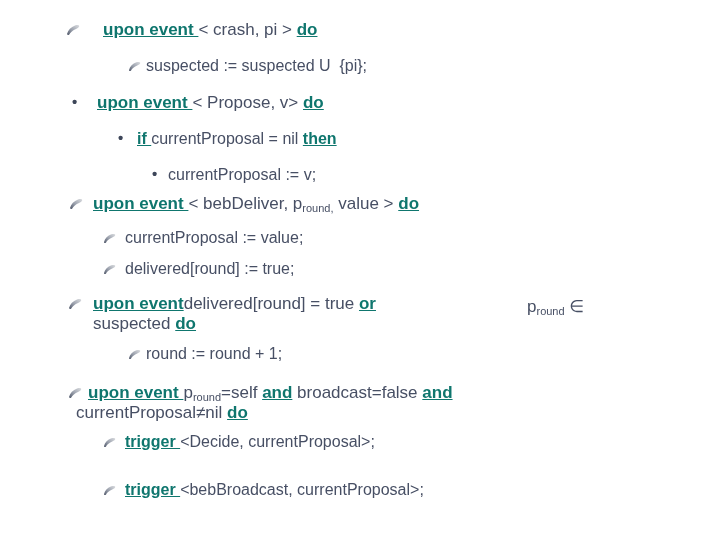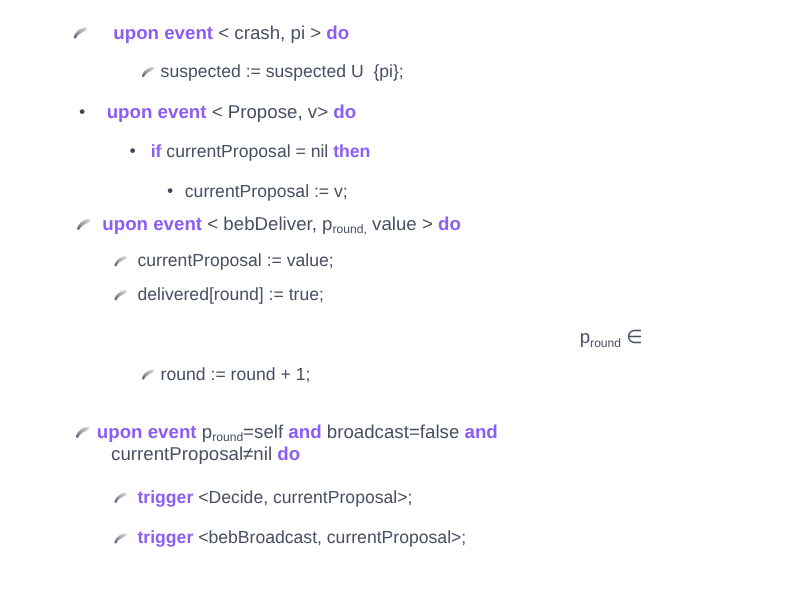--- a/index.html
+++ b/index.html
@@ -8,21 +8,21 @@
     width:720px;height:540px;
     background:#ffffff;
     overflow:hidden;
     font-family:"Liberation Sans", sans-serif;
     color:#474f64;
   }
   .line{position:absolute;white-space:nowrap;}
   .lvl1{font-size:17px;line-height:20px;}
   .lvl2{font-size:16px;line-height:19px;}
   .seg{white-space:pre;}
-  .b{font-weight:700;color:#8b5cf6;}
+  .b{font-weight:700;color:#0f766e;text-decoration:underline;}
   sub.rsub{font-size:11px;line-height:0;vertical-align:-3px;white-space:pre;}
   .bullet-wrap{display:inline-block;vertical-align:-1px;}
   .bullet-wrap svg{display:block;}
   .dot-wrap{display:inline-block;font-size:15px;color:#3d4659;font-weight:700;vertical-align:1px;}
   .row2{white-space:nowrap;}
   .frag{position:absolute;font-size:17px;}
 </style>
 </head>
 <body>
 
@@ -73,39 +73,45 @@
           <path d="M1,11 C2,7 5,4 9,2.5 C11.5,1.7 13,2.1 13.2,3 C13.4,4 12,5.1 10,5.9 C7,7.1 4.2,9.3 3.3,11.4 C2.6,12.3 1.2,12 1,11 Z" fill="url(#swg)"></path>
         </svg></span><span class="seg">currentProposal := value;</span>
   </div>
 
   <div class="line lvl2" style="left:103px;top:259px;">
     <span class="bullet-wrap" style="width:22px;"><svg width="13" height="12" viewBox="0 0 14 13">
           <path d="M1,11 C2,7 5,4 9,2.5 C11.5,1.7 13,2.1 13.2,3 C13.4,4 12,5.1 10,5.9 C7,7.1 4.2,9.3 3.3,11.4 C2.6,12.3 1.2,12 1,11 Z" fill="url(#swg)"></path>
         </svg></span><span class="seg">delivered[round] := true;</span>
   </div>
 
+  <div class="line lvl1" style="left:68px;top:294px;">
+    <div><span class="bullet-wrap" style="width:25px;"><svg width="14" height="13" viewBox="0 0 14 13">
+            <path d="M1,11 C2,7 5,4 9,2.5 C11.5,1.7 13,2.1 13.2,3 C13.4,4 12,5.1 10,5.9 C7,7.1 4.2,9.3 3.3,11.4 C2.6,12.3 1.2,12 1,11 Z" fill="url(#swg)"></path>
+          </svg></span><span class="seg b">upon event</span><span class="seg">delivered[round] = true </span><span class="seg b">or</span></div>
+    <div class="row2" style="margin-left:25px;"><span class="seg">suspected </span><span class="seg b">do</span></div>
+  </div>
 
   <div class="frag" style="left:527px;top:296px;">
     <span class="seg">p</span><sub class="rsub">round</sub><span class="seg"> ∈</span>
   </div>
 
-  <div class="line lvl2" style="left:128px;top:331px;">
+  <div class="line lvl2" style="left:128px;top:344px;">
     <span class="bullet-wrap" style="width:18px;"><svg width="13" height="12" viewBox="0 0 14 13">
           <path d="M1,11 C2,7 5,4 9,2.5 C11.5,1.7 13,2.1 13.2,3 C13.4,4 12,5.1 10,5.9 C7,7.1 4.2,9.3 3.3,11.4 C2.6,12.3 1.2,12 1,11 Z" fill="url(#swg)"></path>
         </svg></span><span class="seg">round := round + 1;</span>
   </div>
 
   <div class="line lvl1" style="left:68px;top:383px;">
     <div><span class="bullet-wrap" style="width:20px;"><svg width="14" height="13" viewBox="0 0 14 13">
             <path d="M1,11 C2,7 5,4 9,2.5 C11.5,1.7 13,2.1 13.2,3 C13.4,4 12,5.1 10,5.9 C7,7.1 4.2,9.3 3.3,11.4 C2.6,12.3 1.2,12 1,11 Z" fill="url(#swg)"></path>
           </svg></span><span class="seg b">upon event </span><span class="seg">p</span><sub class="rsub">round</sub><span class="seg">=self </span><span class="seg b">and</span><span class="seg"> broadcast=false </span><span class="seg b">and</span></div>
-    <div class="row2" style="margin-left:33px;"><span class="seg">currentProposal≠nil </span><span class="seg b">do</span></div>
+    <div class="row2" style="margin-left:8px;"><span class="seg">currentProposal≠nil </span><span class="seg b">do</span></div>
   </div>
 
-  <div class="line lvl2" style="left:103px;top:443px;">
+  <div class="line lvl2" style="left:103px;top:432px;">
     <span class="bullet-wrap" style="width:22px;"><svg width="13" height="12" viewBox="0 0 14 13">
           <path d="M1,11 C2,7 5,4 9,2.5 C11.5,1.7 13,2.1 13.2,3 C13.4,4 12,5.1 10,5.9 C7,7.1 4.2,9.3 3.3,11.4 C2.6,12.3 1.2,12 1,11 Z" fill="url(#swg)"></path>
         </svg></span><span class="seg b">trigger </span><span class="seg">&lt;Decide, currentProposal&gt;;</span>
   </div>
 
   <div class="line lvl2" style="left:103px;top:480px;">
     <span class="bullet-wrap" style="width:22px;"><svg width="13" height="12" viewBox="0 0 14 13">
           <path d="M1,11 C2,7 5,4 9,2.5 C11.5,1.7 13,2.1 13.2,3 C13.4,4 12,5.1 10,5.9 C7,7.1 4.2,9.3 3.3,11.4 C2.6,12.3 1.2,12 1,11 Z" fill="url(#swg)"></path>
         </svg></span><span class="seg b">trigger </span><span class="seg">&lt;bebBroadcast, currentProposal&gt;;</span>
   </div>

